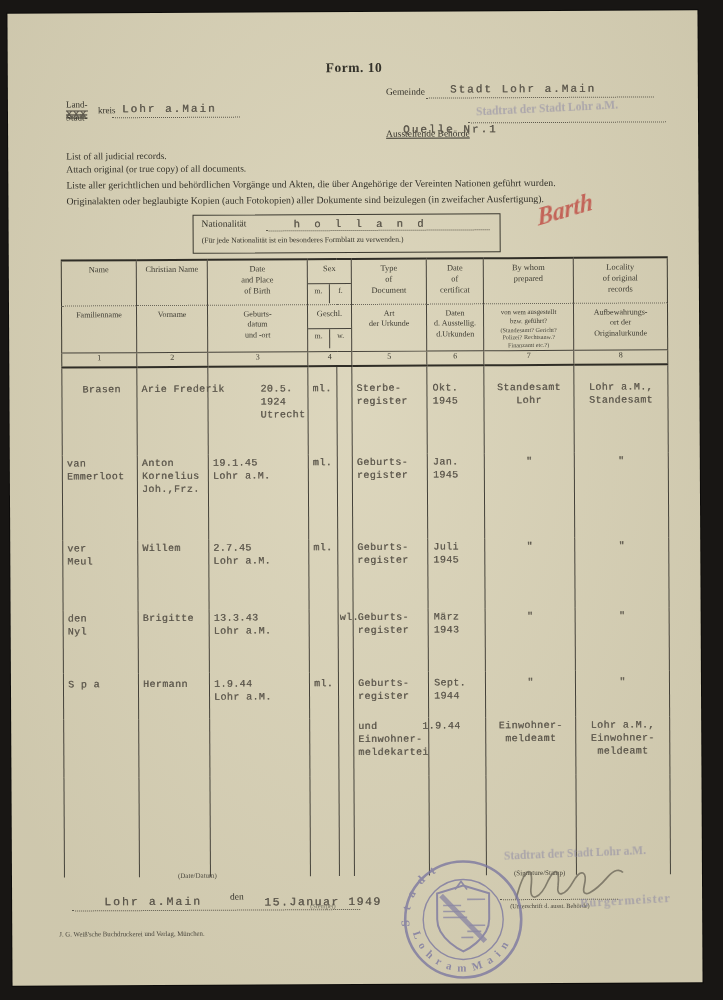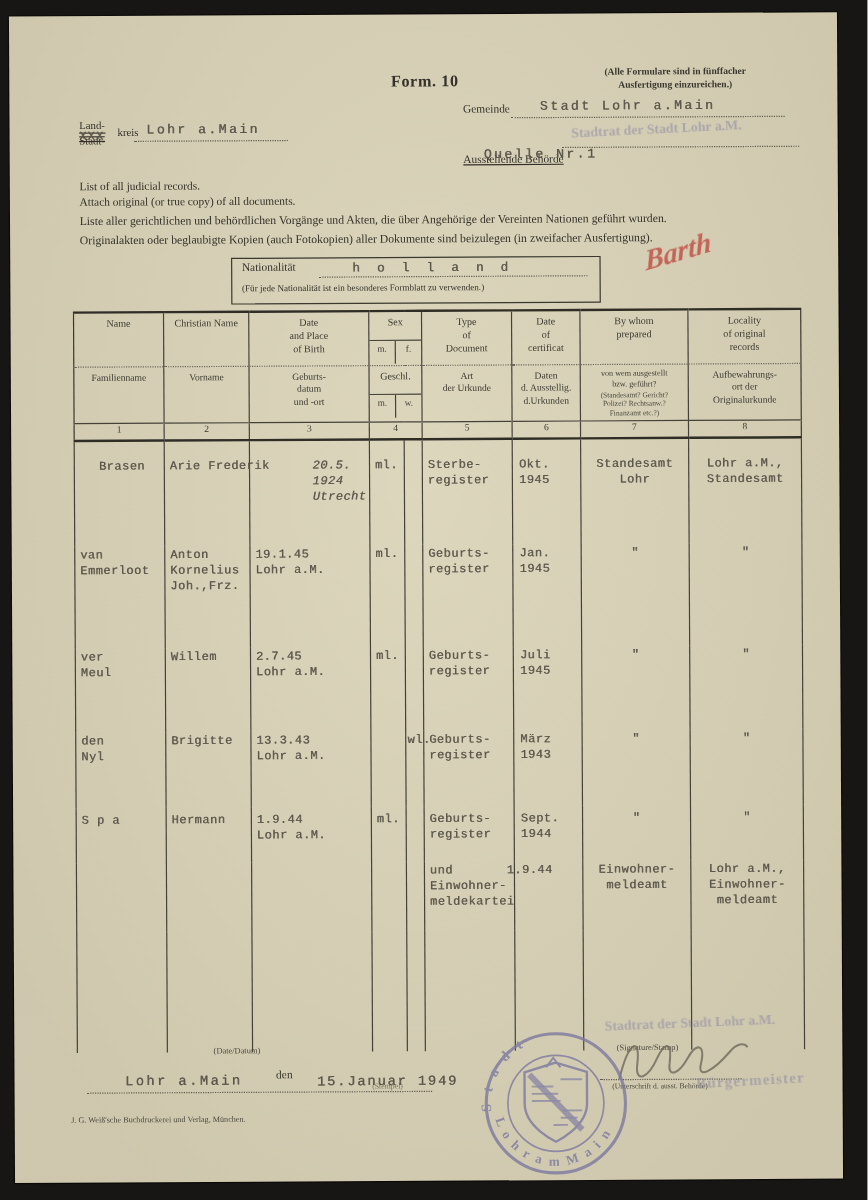--- a/index.html
+++ b/index.html
@@ -38,40 +38,36 @@
            box-sizing:border-box;border-bottom:1px solid #45423a;}
   .sex-split{display:flex;height:19px;font-size:7.6px;color:#3d3b32;}
   .sex-split span{flex:1;text-align:center;padding-top:2px;}
   .sex-split span:last-child{border-left:1px solid #45423a;}
   tbody td{border-left:1px solid #45423a;}
   tbody td.last{border-right:1px solid #45423a;}
   tbody .cell{font-family:"Liberation Mono", monospace;font-size:10px;line-height:13px;
               color:#5b564b;white-space:pre;letter-spacing:.4px;
               text-shadow:.4px 0 0 rgba(91,86,75,.7);padding:2px 0 0 4px;}
   tbody tr.r1 .cell{padding-top:15px;}
-  tbody tr.r1 td.c-birth .cell{padding-left:52px;font-style:italic;}
+  tbody tr.r1 td.c-birth .cell{padding-left:52px;}
   tbody td.c-cert .cell{padding-left:5px;}
   tbody tr.r6 td.c-cert .cell{padding-left:0;margin-left:-7px;}
   tbody td.c-by .cell, tbody td.c-loc .cell{text-align:center;padding-left:0;}
   tbody tr.r5 .cell{padding-top:5px;}
 
   .sig-svg{stroke:#6e695b;fill:none;stroke-width:1.7;opacity:.8;}
   .stamp-svg{opacity:.78;}
 </style>
 </head>
 <body>
 
 <div class="stage">
  <div class="paper">
 
   <div class="abs ink" style="left:318px;top:48px;font-size:13.5px;font-weight:bold;letter-spacing:.5px;">Form. 10</div>
-  <div class="abs" style="left:448px;top:44px;width:214px;text-align:center;font-size:8px;font-weight:bold;color:#3a382f;line-height:1.35;">
-    <div>(Alle Formulare sind in fünffacher</div>
-    <div>Ausfertigung einzureichen.)</div>
-  </div>
 
   <div class="abs ink" style="left:378px;top:75px;font-size:9.5px;">Gemeinde</div>
   <div class="abs dotted" style="left:418px;top:86px;width:228px;"></div>
   <div class="abs typed" style="left:442px;top:72px;font-size:11px;letter-spacing:2px;">Stadt Lohr a.Main</div>
 
   <div class="abs ink" style="left:58px;top:86px;font-size:9px;border-bottom:1px solid #4a473c;padding-bottom:1px;">Land-</div>
   <div class="abs ink strike" style="left:58px;top:99px;font-size:9px;">Stadt-</div>
   <div class="abs ink" style="left:90px;top:92px;font-size:9px;">kreis</div>
   <div class="abs dotted" style="left:104px;top:104px;width:128px;"></div>
   <div class="abs typed" style="left:114px;top:90px;font-size:11px;letter-spacing:2px;">Lohr a.Main</div>

